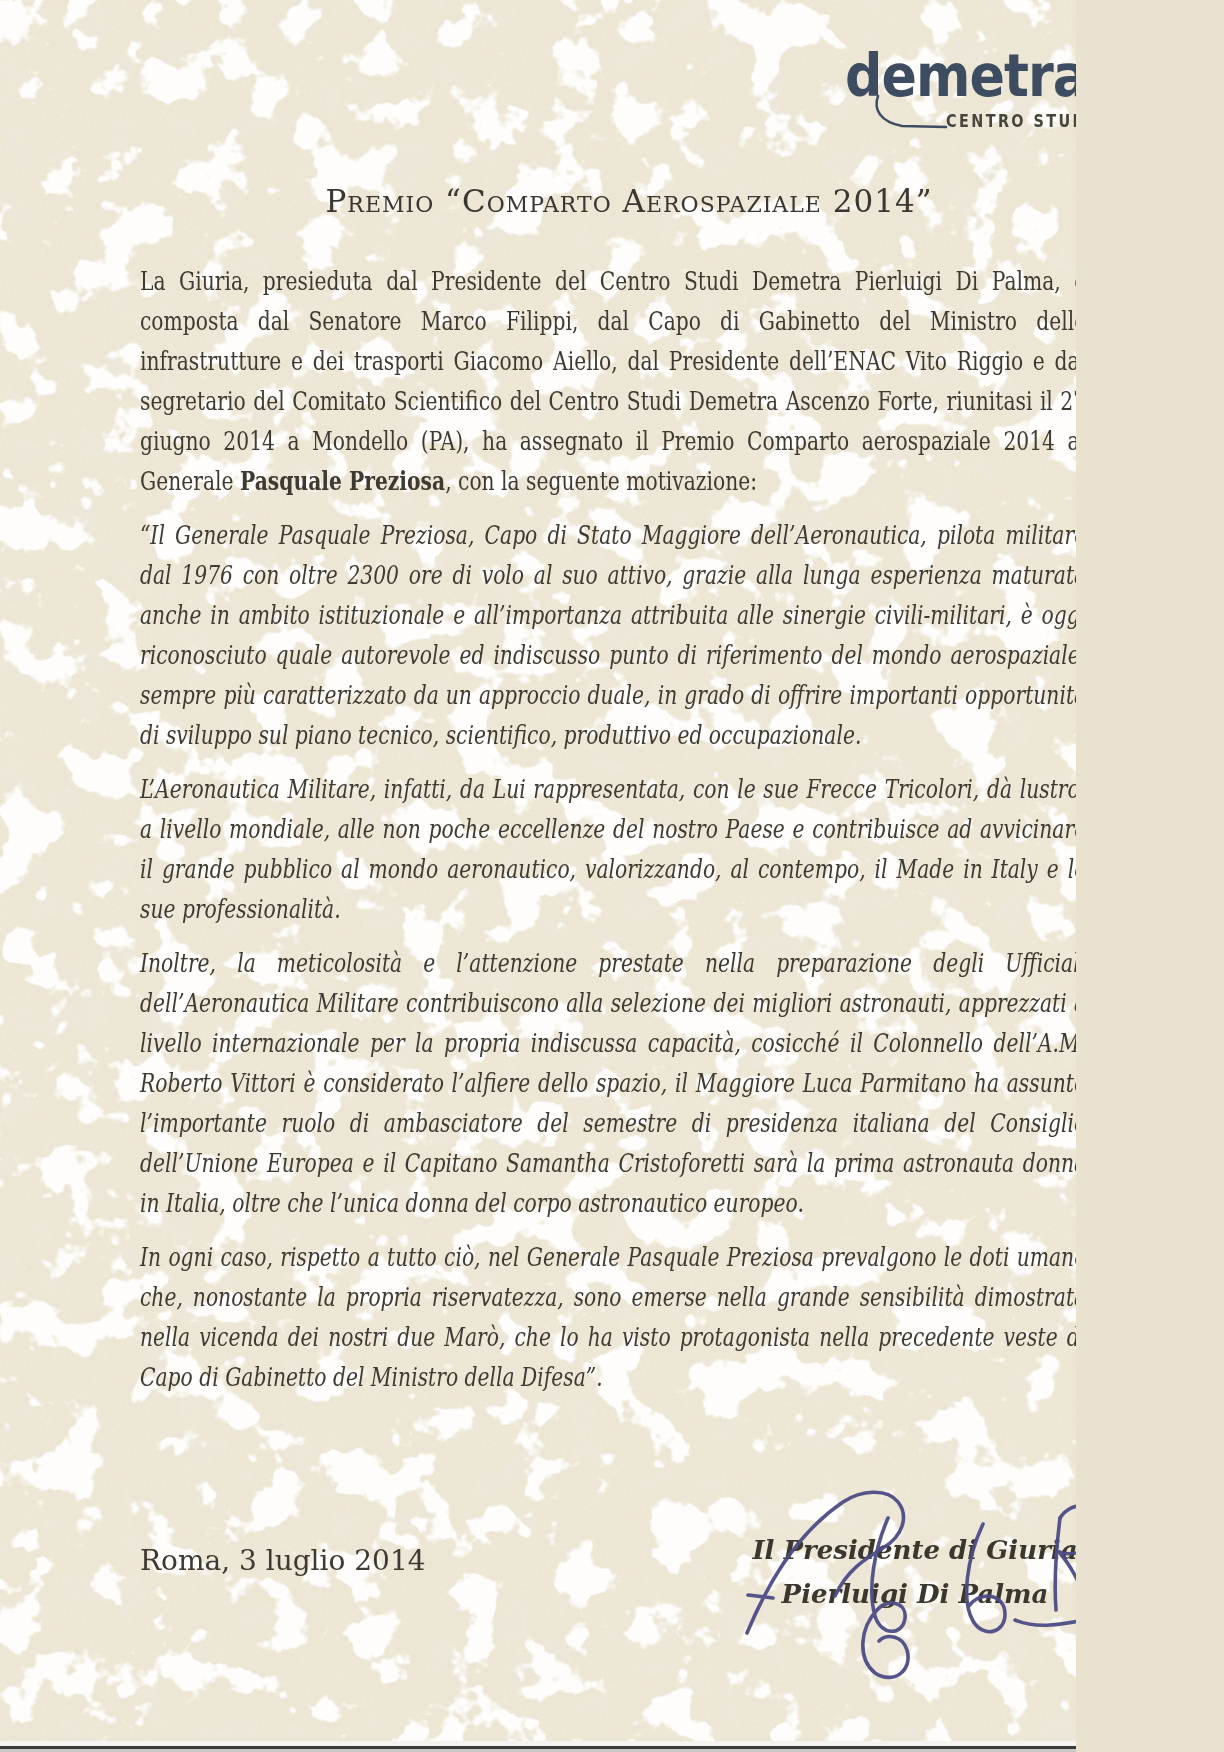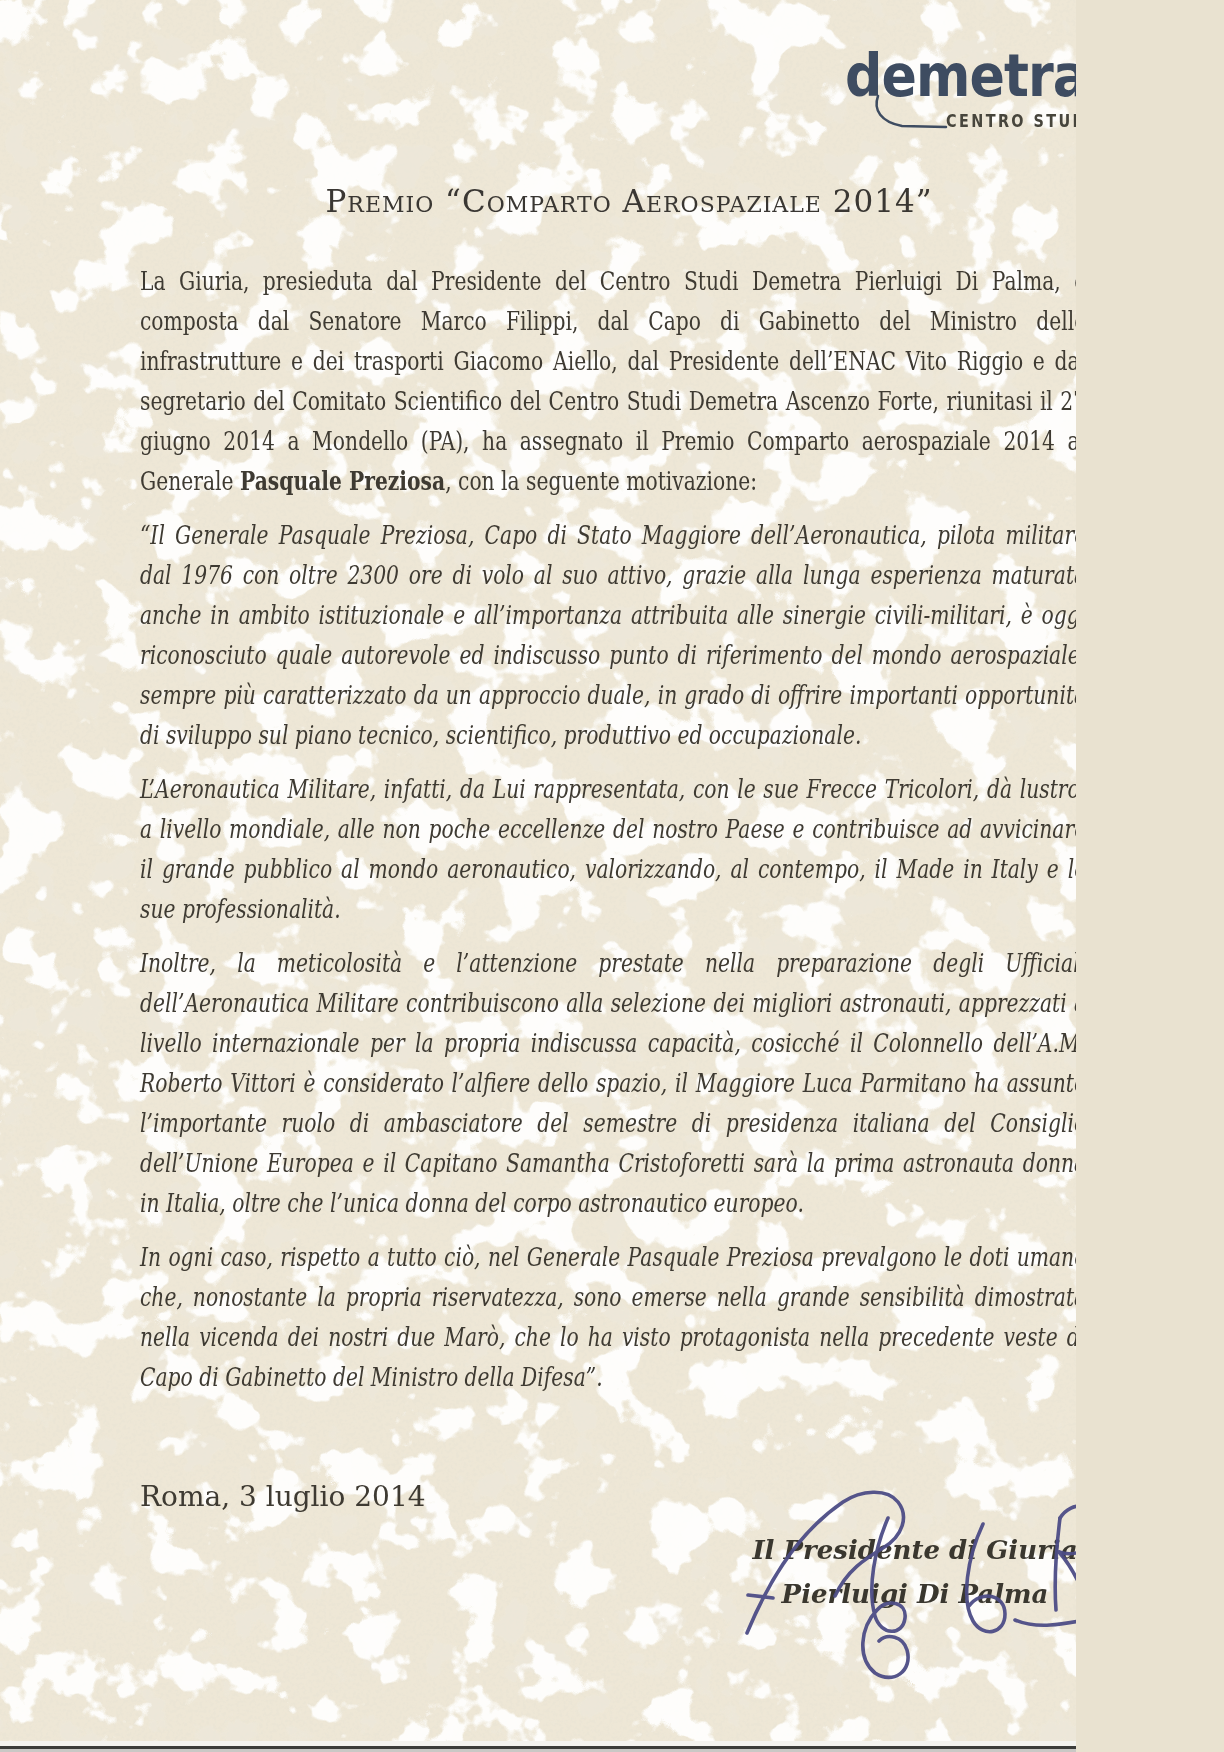--- a/index.html
+++ b/index.html
@@ -37,21 +37,21 @@
     position:absolute; left:140px; top:261px; z-index:2;
     width:1213px; transform:scaleX(0.78); transform-origin:left top;
     font-size:26px; line-height:40px; color:#3e3a32;
     text-align:justify;
   }
   .body-text p { margin:0 0 14px 0; }
   .body-text p.motiv { font-style:italic; }
   .body-text strong { font-weight:bold; }
 
   .dateline {
-    position:absolute; left:140px; top:1480px; z-index:2;
+    position:absolute; left:140px; top:1544px; z-index:2;
     font-size:28px; color:#3e3a32; white-space:nowrap;
   }
 
   
   .sig-block {
     position:absolute; left:700px; top:1528px; width:430px; z-index:2;
     text-align:center; font-style:italic; font-weight:600;
     font-size:26px; line-height:44px; color:#3a372f;
   }
   .signature-ink { position:absolute; left:715px; top:1478px; z-index:3; }

